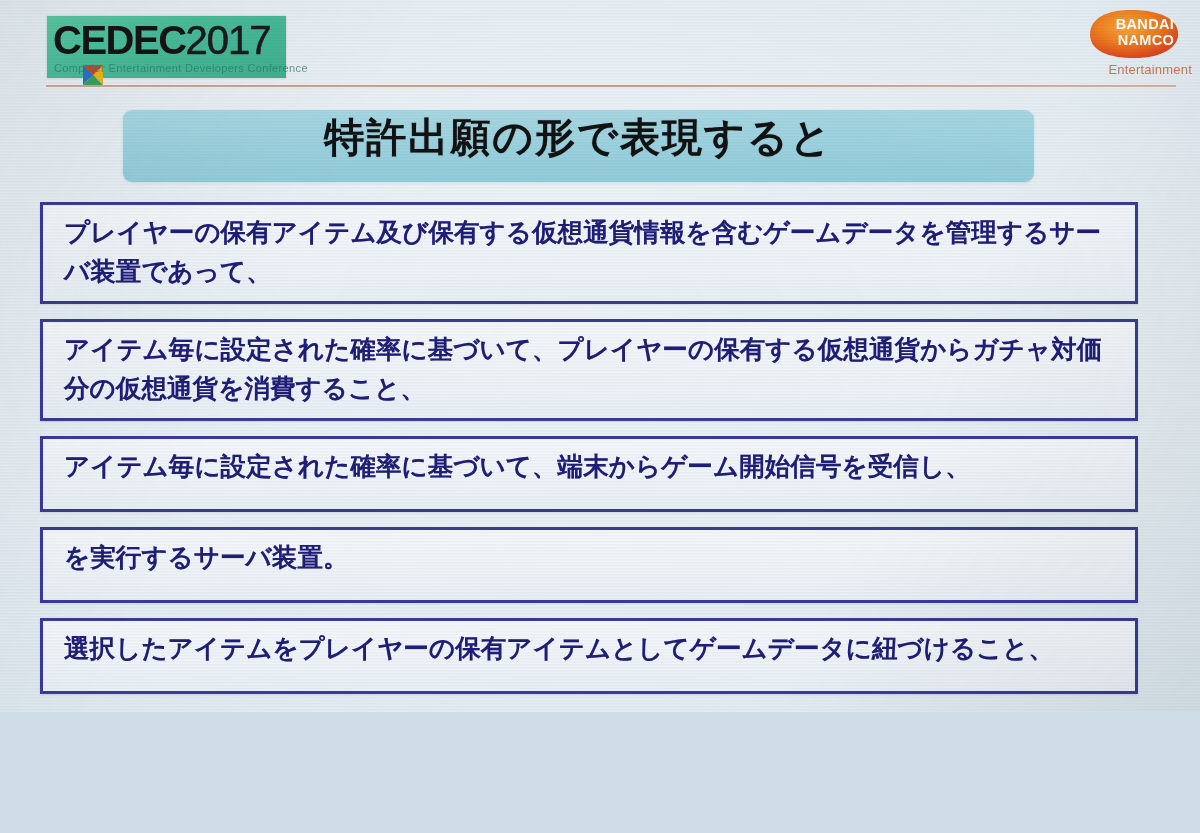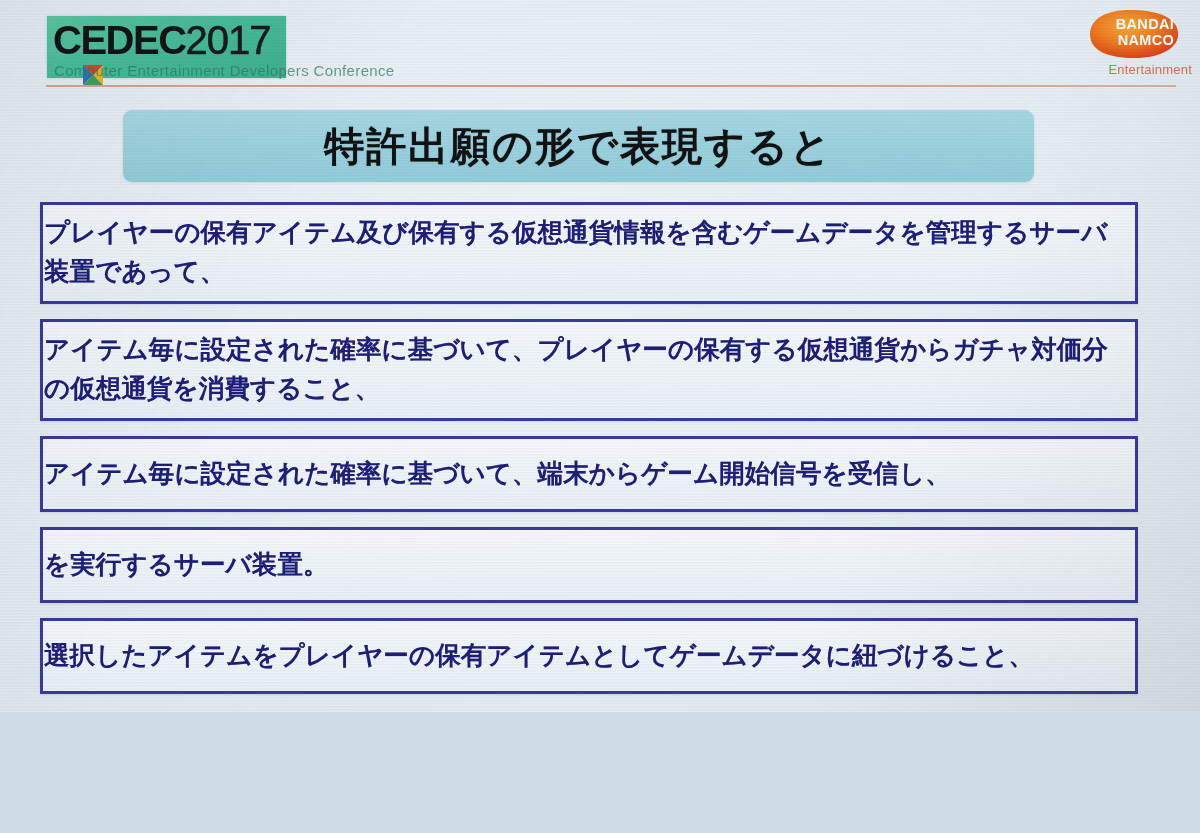--- a/index.html
+++ b/index.html
@@ -81,21 +81,21 @@
   .cedec-year {
     font-weight: normal;
     color: #1b1b1b;
     -webkit-text-stroke: 0.6px #1b1b1b;
     letter-spacing: -1px;
   }
   .cedec-sub {
     position: absolute;
     left: 7px;
     top: 46px;
-    font-size: 15px;
+    font-size: 11px;
     letter-spacing: 0.35px;
     color: #2e7a62;
     opacity: 0.72;
     white-space: nowrap;
     font-family: "Liberation Sans", sans-serif;
   }
 
   #bandai-logo {
     position: absolute;
     right: 8px;
@@ -149,21 +149,20 @@
   #title-bar {
     position: absolute;
     left: 123px;
     top: 110px;
     width: 911px;
     height: 72px;
     background: linear-gradient(180deg, #a6d7e2 0%, #9ad1de 55%, #93ccda 100%);
     border-radius: 9px;
     box-shadow: 0 1px 3px rgba(90,120,135,0.18);
     display: flex;
-    align-items: center;
     justify-content: center;
   }
   #title-text {
     font-family: "DejaVu Sans", sans-serif;
     font-weight: bold;
     font-size: 40px;
     letter-spacing: 2px;
     color: #121212;
     text-shadow: 0 0 1px rgba(0,0,0,0.35);
     white-space: nowrap;
@@ -176,24 +175,24 @@
     top: 202px;
     width: 1098px;
   }
   .claim-box {
     position: relative;
     box-sizing: border-box;
     width: 1098px;
     border: 3px solid #3a3a99;
     background: linear-gradient(180deg, #f4f7fa 0%, #eef3f8 55%, #e8eff5 100%);
     box-shadow: 0 1px 2px rgba(60,70,120,0.12);
-    padding: 8px 13px 10px 1px;
+    padding: 8px 13px 10px 21px;
     margin-bottom: 15px;
     display: flex;
-    align-items: center;
+    align-items: flex-start;
   }
   .claim-box.h2 { min-height: 86px; }
   .claim-box.h1 { min-height: 76px; }
   .claim-text {
     font-family: "DejaVu Sans", sans-serif;
     font-weight: bold;
     font-size: 25.5px;
     line-height: 39px;
     letter-spacing: 0.1px;
     color: #1e1e78;

